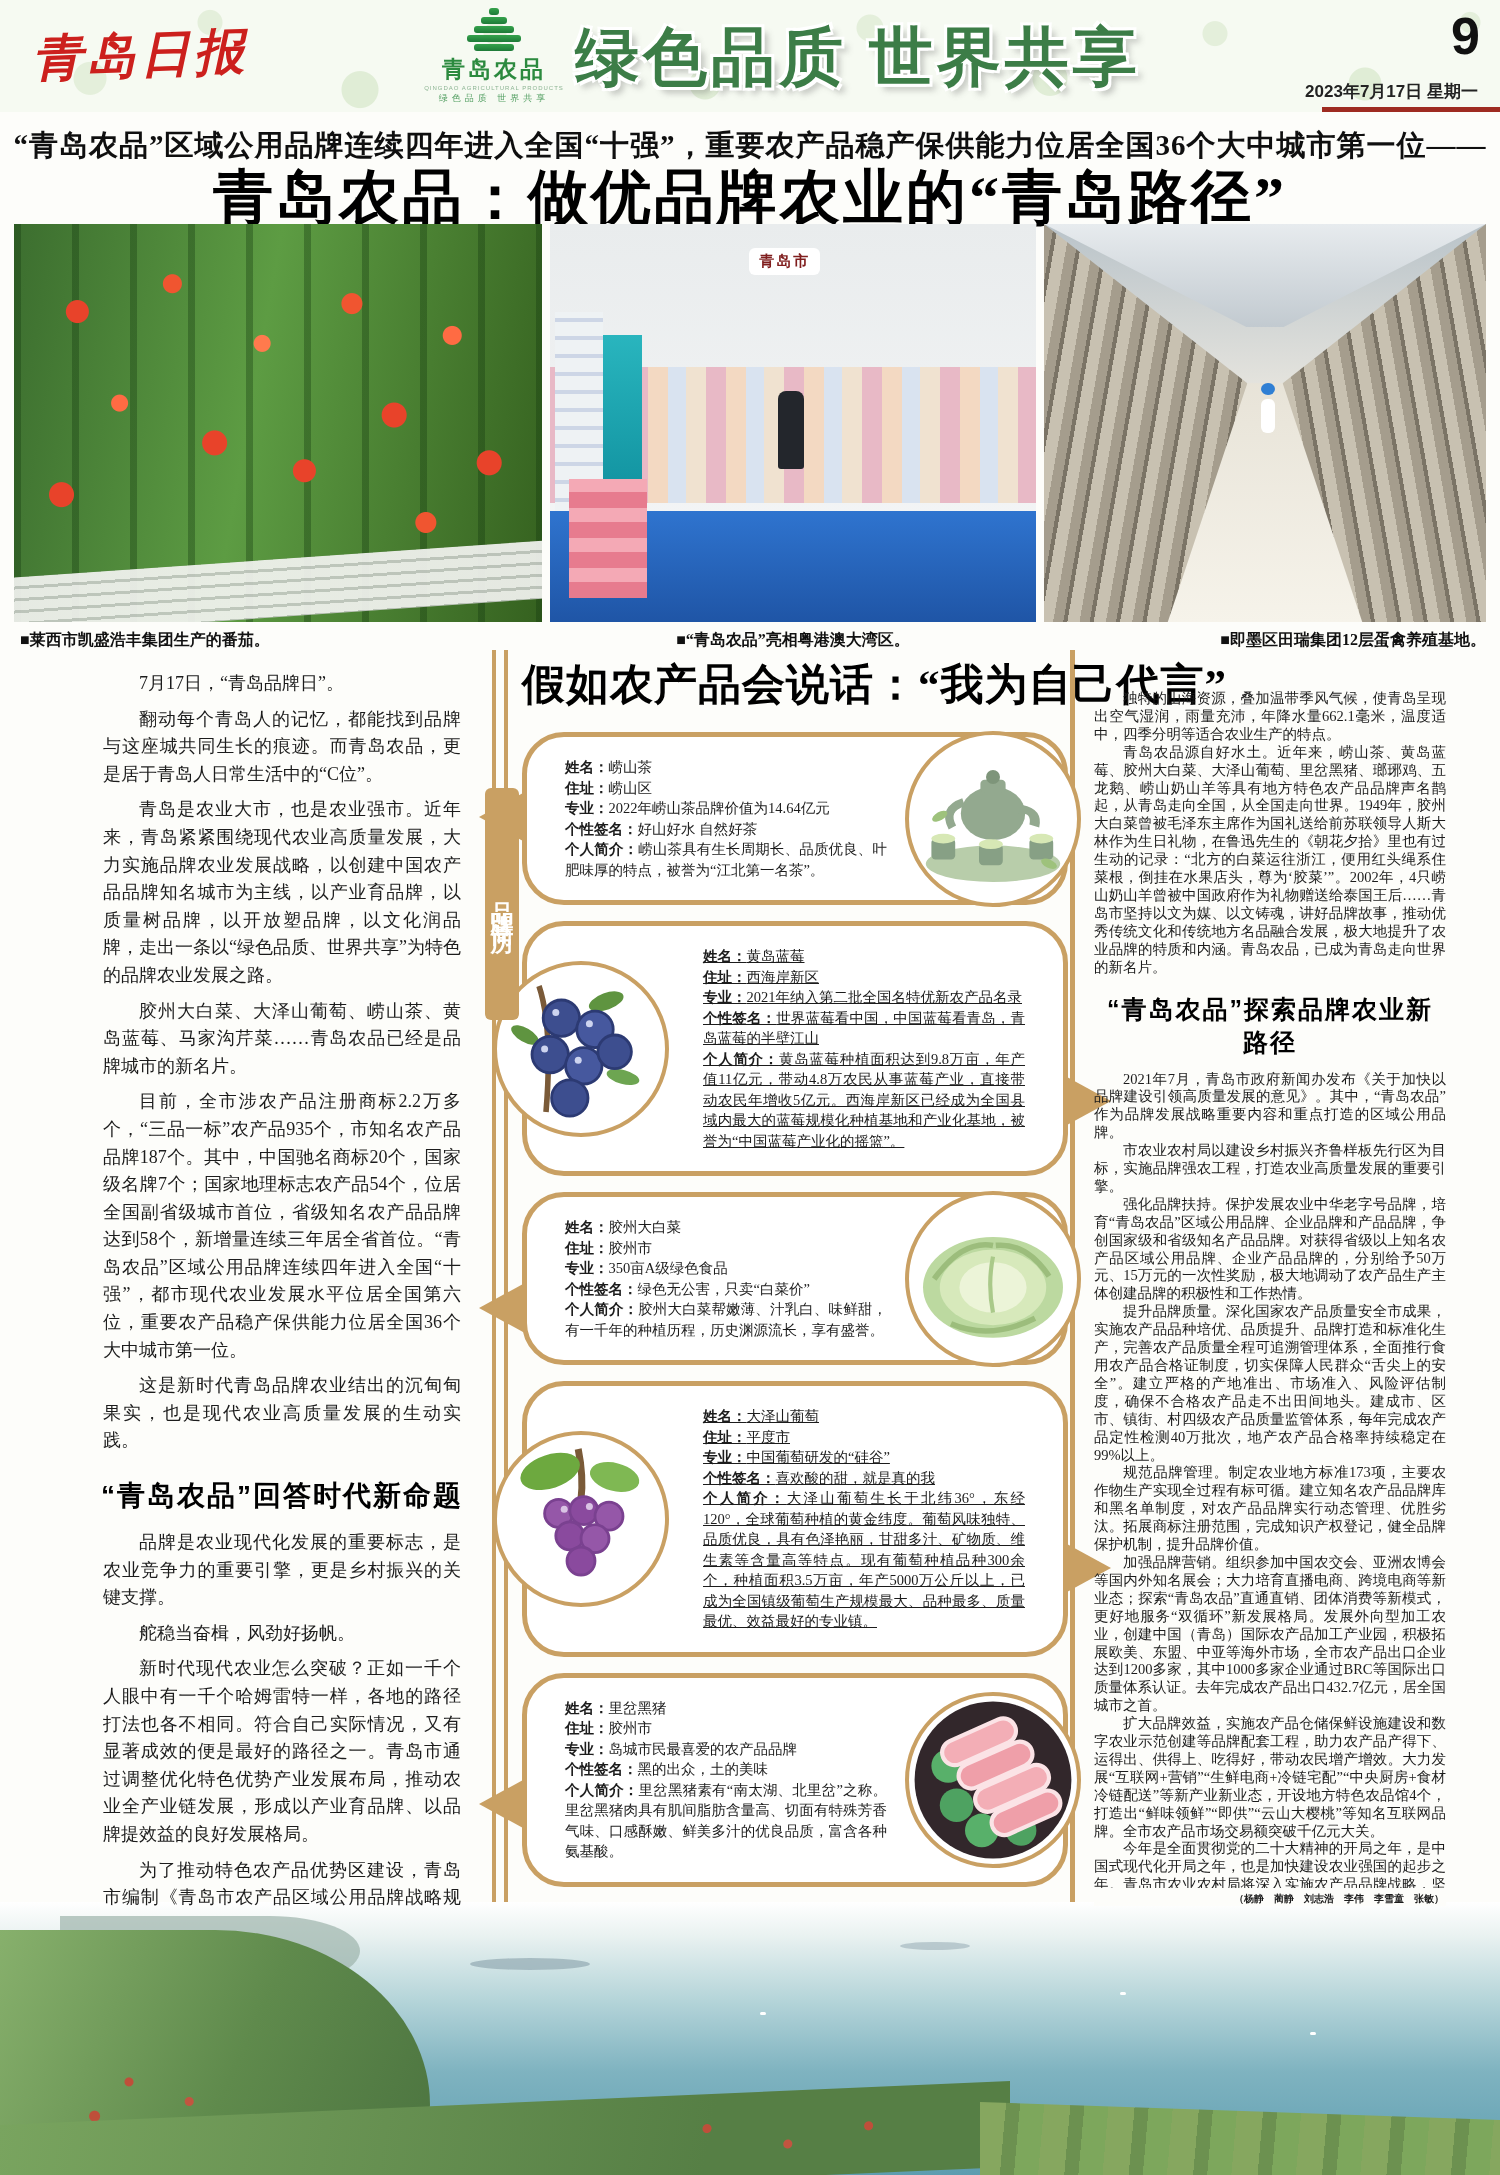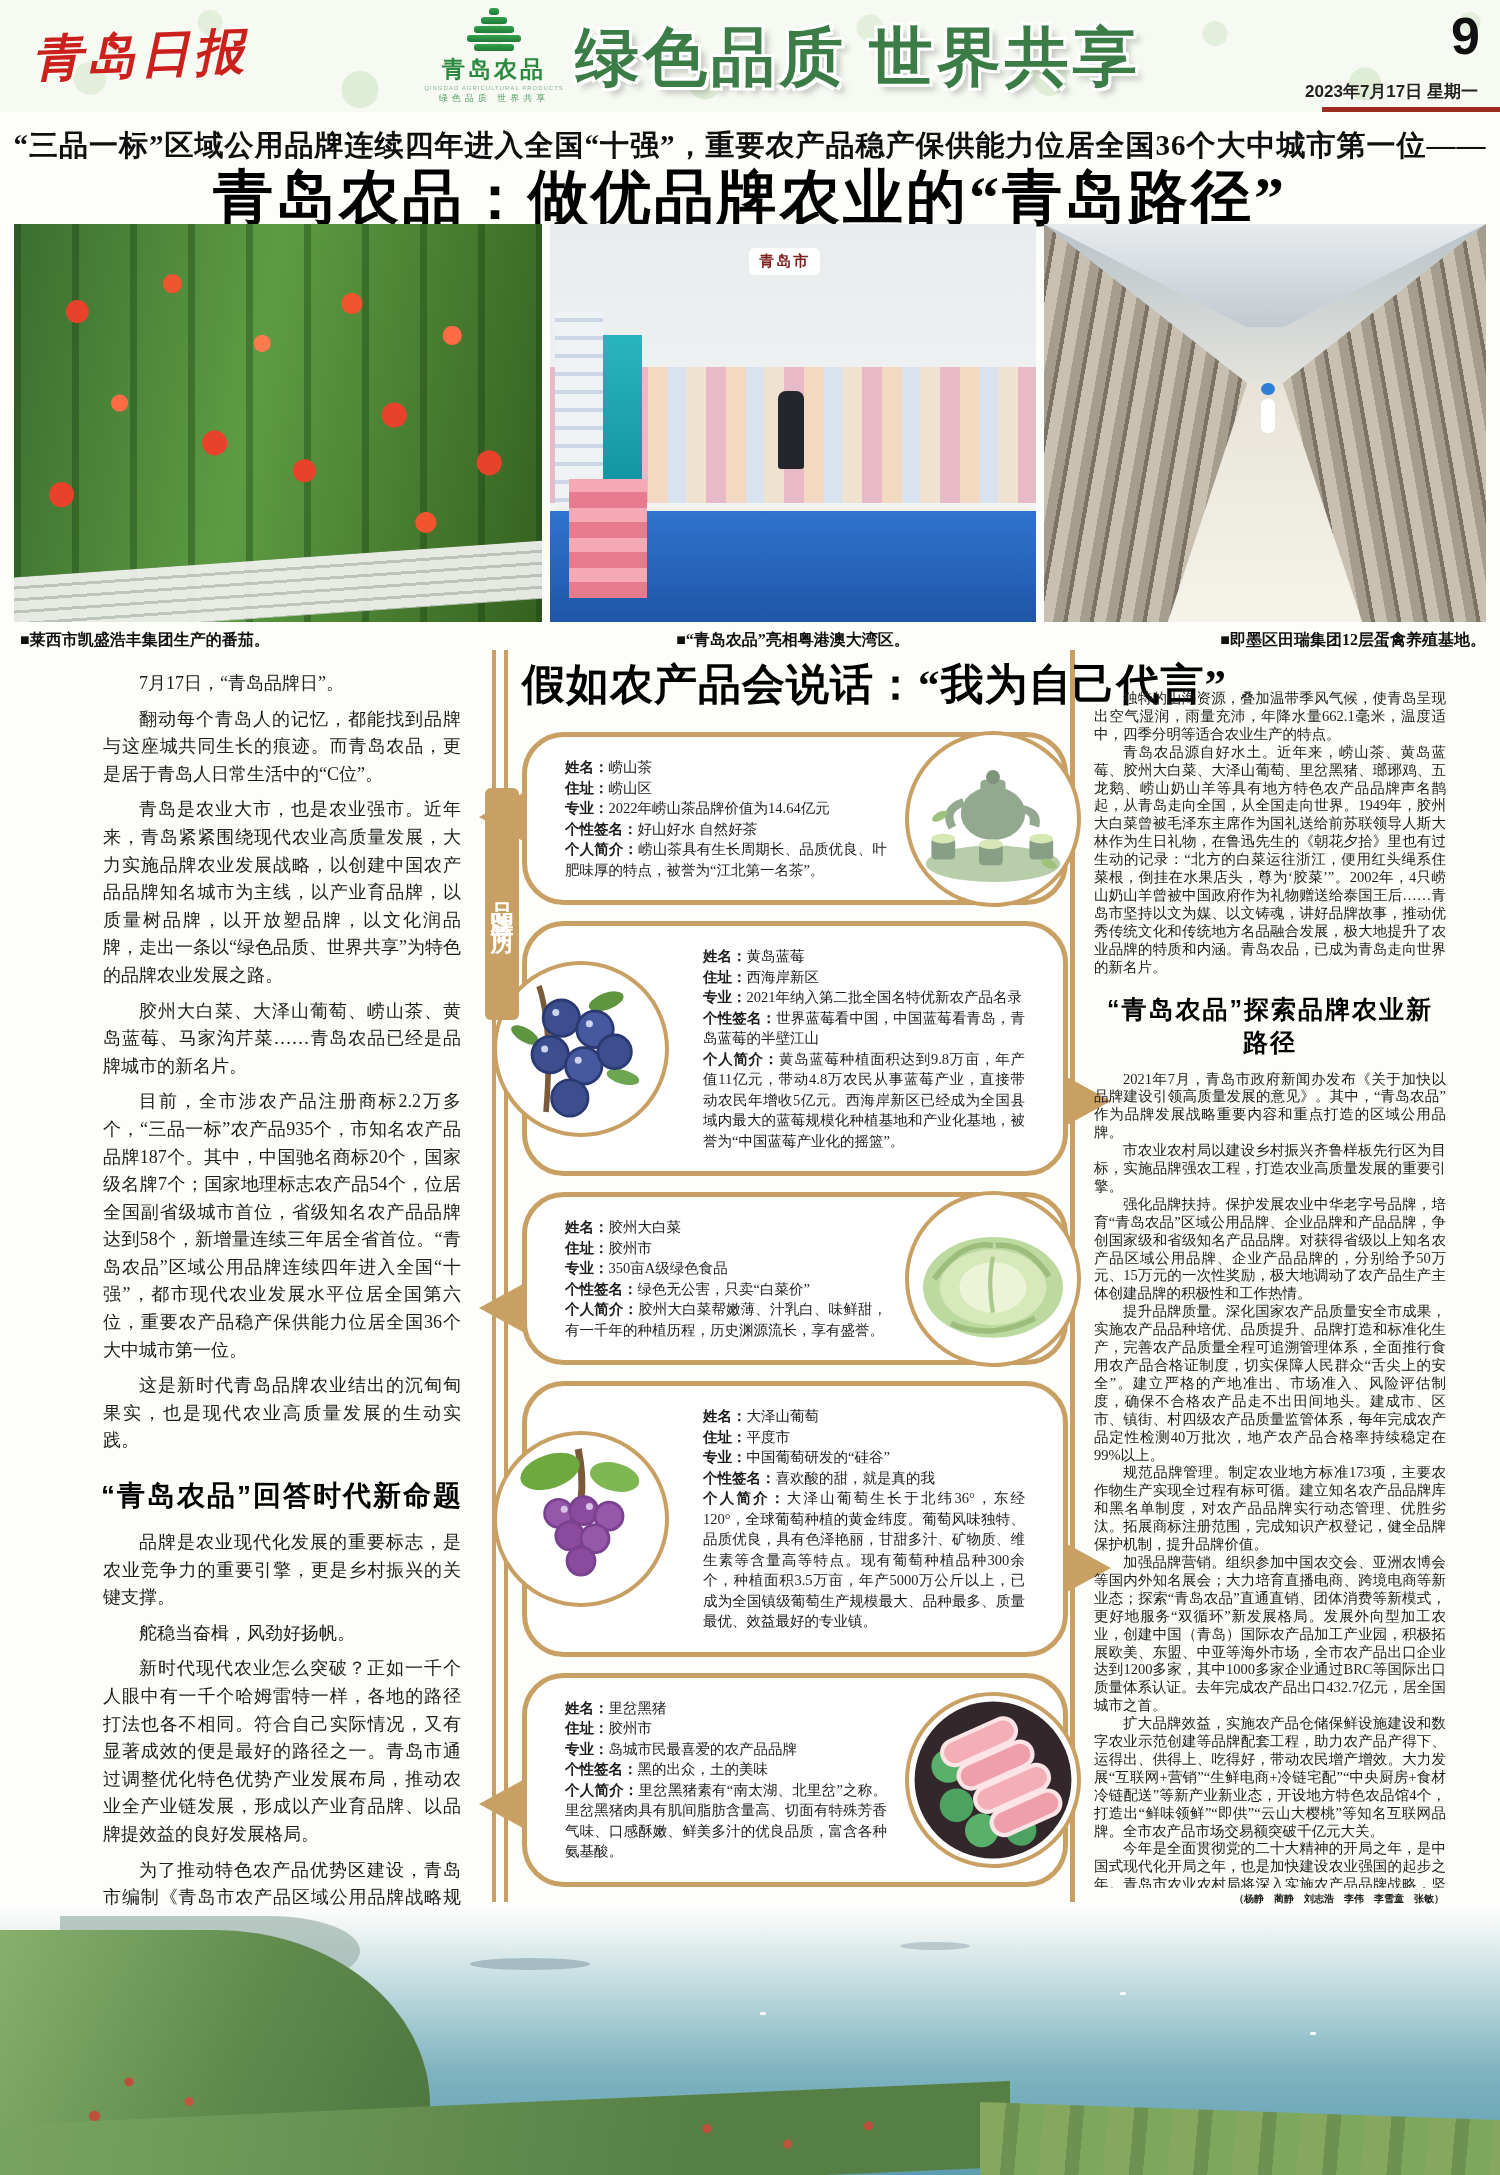--- a/index.html
+++ b/index.html
@@ -128,21 +128,21 @@
 
   
   .feature{position:absolute;left:522px;top:656px;width:546px;z-index:2;}
   .feature-title{font-size:43px;font-weight:bold;letter-spacing:1px;color:#000;margin:0;text-align:center;white-space:nowrap;}
   .feature-intro{margin-top:12px;}
   .feature-intro p{margin:0;text-indent:2em;font-size:18px;line-height:27px;font-style:italic;color:#2a2a2a;}
   .cards{margin-top:18px;display:flex;flex-direction:column;gap:16px;}
   .card{position:relative;background:#fff;border:5px solid #c9a063;border-radius:42px;
     padding:20px 38px;font-size:14.5px;line-height:20.5px;}
   .card.illus-right{padding-right:176px;}
-  .card.illus-left{padding-left:176px;}
+  .card.illus-left{padding-left:176px;text-decoration:underline;}
   .card .fld{margin:0;text-align:justify;}
   .card .lbl{font-family:"Liberation Sans","DejaVu Sans",sans-serif;font-weight:bold;}
   .illus{position:absolute;width:168px;height:168px;border-radius:50%;border:4px solid #c9a063;
     background:#fff;overflow:hidden;top:50%;transform:translateY(-50%);z-index:2;}
   .illus-right .illus{right:-18px;}
   .illus-left .illus{left:-34px;}
   .illus svg{width:100%;height:100%;}
   .tail{position:absolute;width:0;height:0;border-top:24px solid transparent;border-bottom:24px solid transparent;}
   .tail-left{left:-48px;border-right:44px solid #c9a063;}
   .tail-right{right:-48px;border-left:44px solid #c9a063;}
@@ -190,21 +190,21 @@
     <div class="brand-name sans">青岛农品</div>
     <div class="brand-en sans">QINGDAO AGRICULTURAL PRODUCTS</div>
     <div class="brand-tag sans">绿色品质 世界共享</div>
   </div>
   <div class="slogan sans">绿色品质 世界共享</div>
   <div class="pageno sans">9</div>
   <div class="edition-date sans">2023年7月17日  星期一</div>
   <div class="red-rule"></div>
 </div>
 
-<div class="kicker">“三品一标”区域公用品牌连续四年进入全国“十强”，重要农产品稳产保供能力位居全国36个大中城市第一位——</div>
+<div class="kicker">“青岛农品”区域公用品牌连续四年进入全国“十强”，重要农产品稳产保供能力位居全国36个大中城市第一位——</div>
 <div class="main-title">青岛农品：做优品牌农业的“青岛路径”</div>
 
 <div class="photo photo1">
   <div class="pipes"></div>
 </div>
 <div class="photo photo2">
   <div class="wall"></div>
   <div class="teal"></div>
   <div class="shelf"></div>
   <div class="counter"></div>

